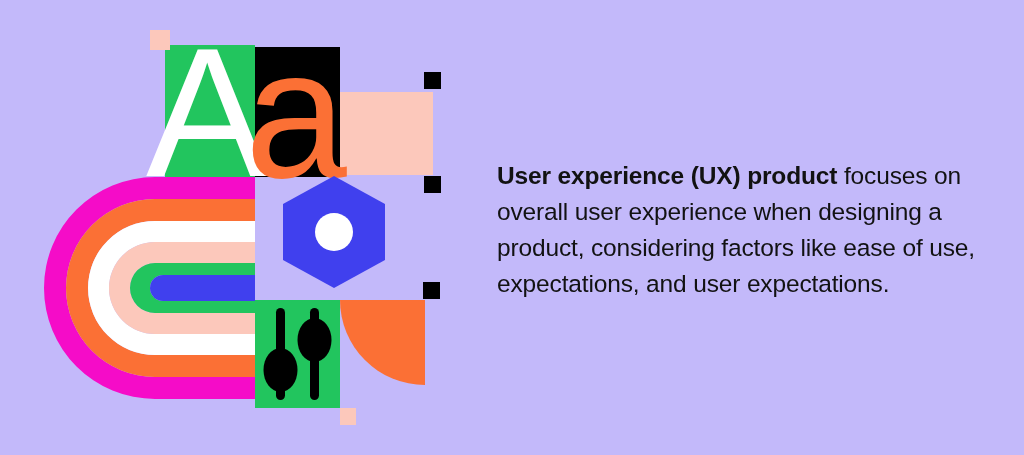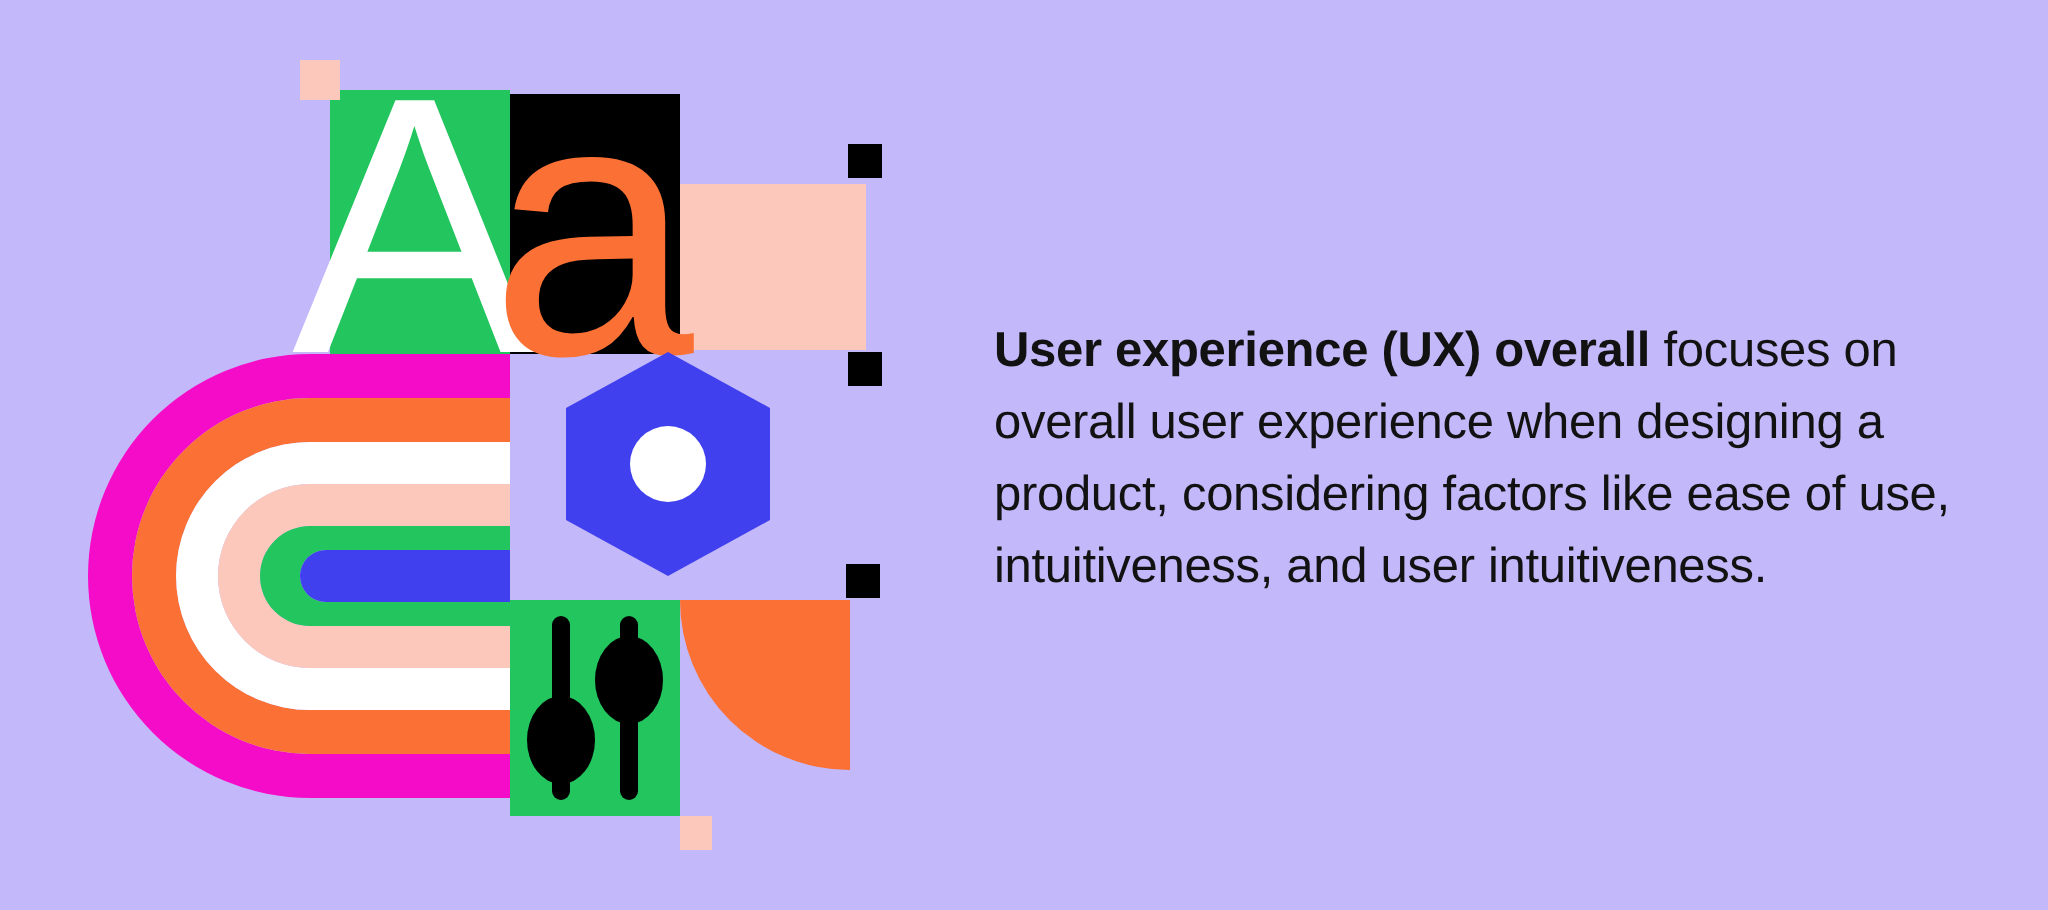--- a/index.html
+++ b/index.html
@@ -108,16 +108,16 @@
 
       <rect x="340" y="408" width="16" height="17" fill="#fcc8bb"></rect>
 
       <rect x="424" y="72" width="17" height="17" fill="#000000"></rect>
       <rect x="424" y="176" width="17" height="17" fill="#000000"></rect>
       <rect x="423" y="282" width="17" height="17" fill="#000000"></rect>
     </svg>
   </div>
 
   <div id="copy">
-    <p style="color: rgb(18, 18, 18);"><span class="lead">User experience (UX) overall</span><span class="rest"> focuses on overall user experience when designing a product, considering factors like ease of use, intuitiveness, and user intuitiveness.</span></p>
+    <p style="color: rgb(18, 18, 18);"><span class="lead">User experience (UX) product</span><span class="rest"> focuses on overall user experience when designing a product, considering factors like ease of use, expectations, and user expectations.</span></p>
   </div>
 
 </div>
 
 </body></html>

